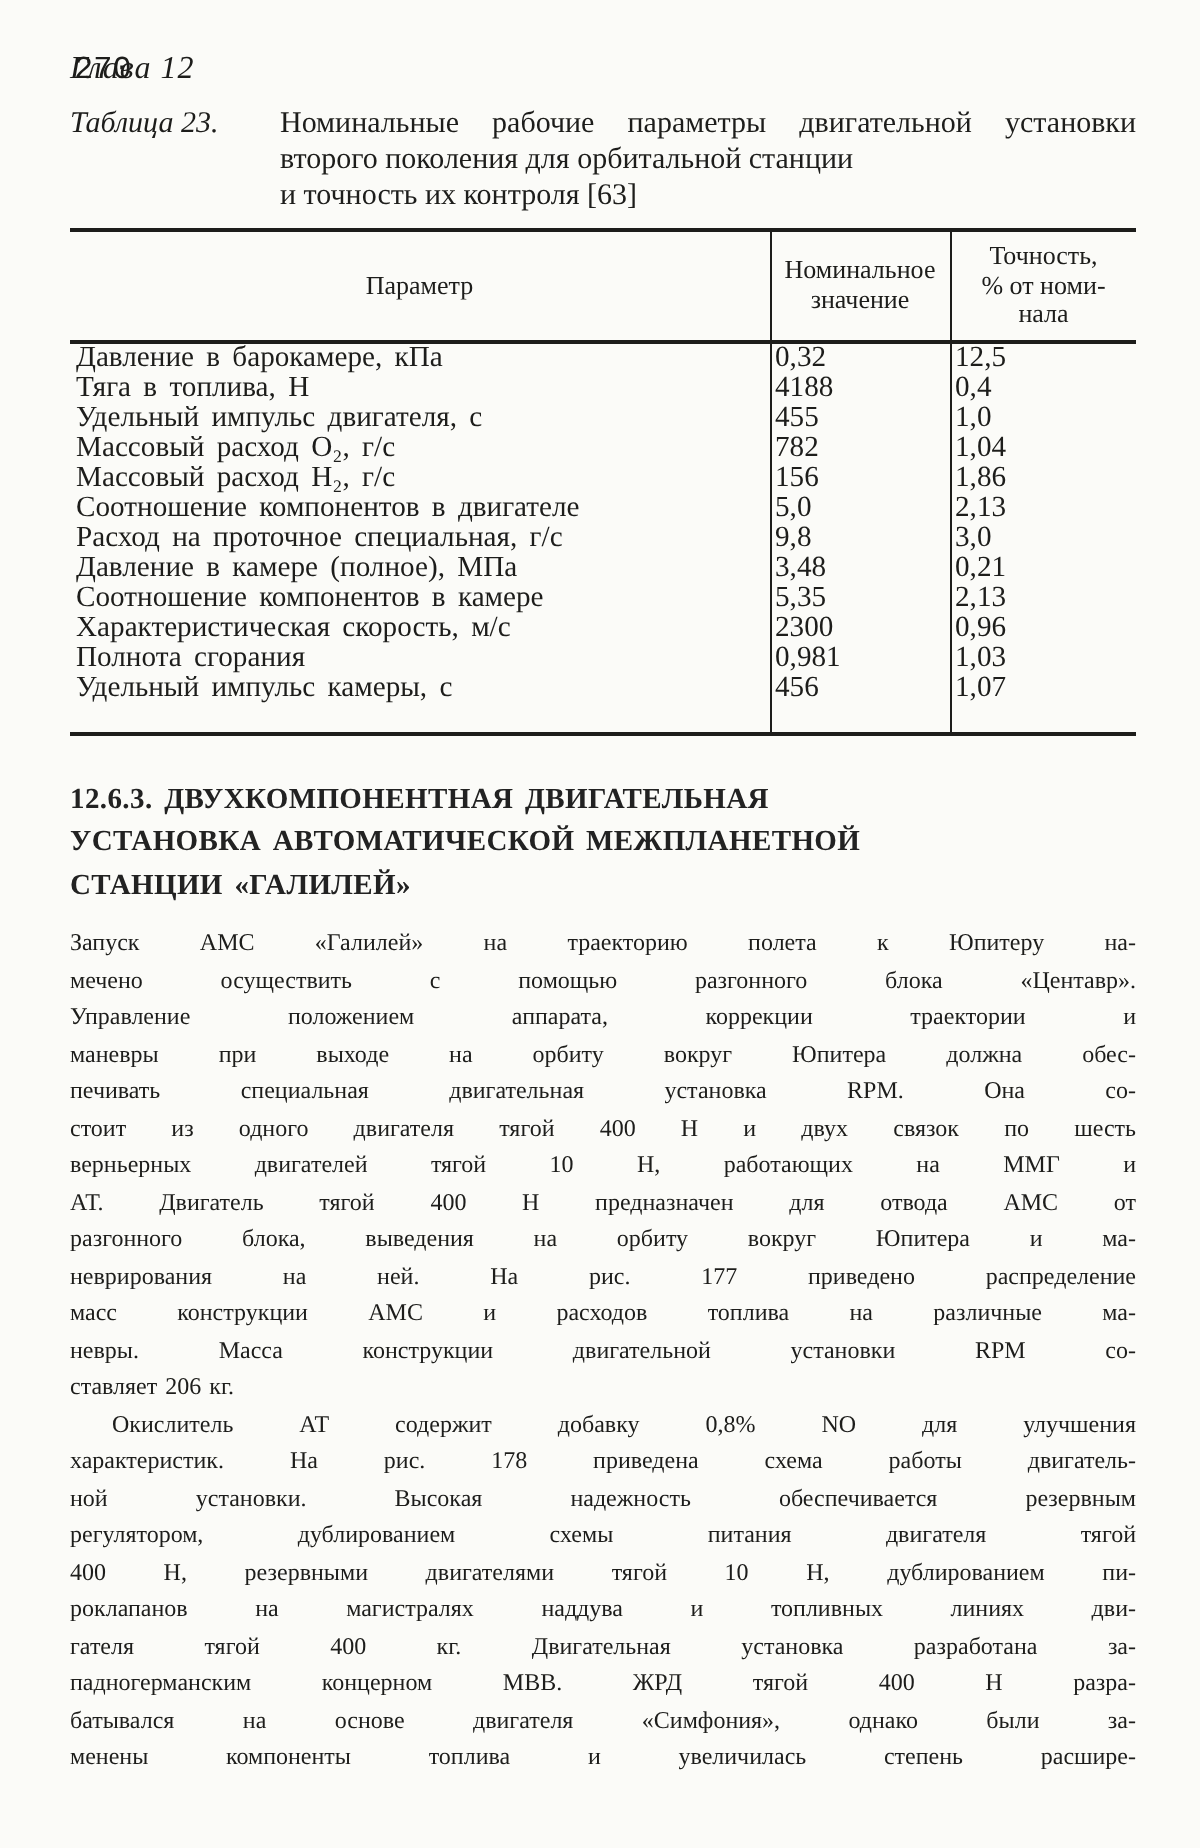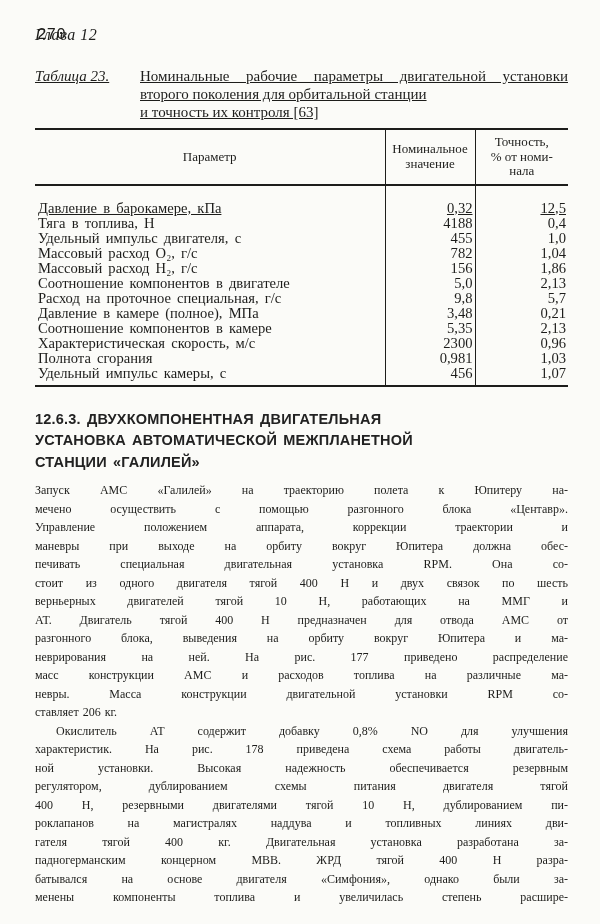--- a/index.html
+++ b/index.html
@@ -10,49 +10,49 @@
     font-family: "Liberation Serif", "DejaVu Serif", serif;
   }
   .page { padding: 26px 32px 0 35px; width: 600px; }
 
   
   .running-head { position: relative; height: 19px; font-size: 16px; }
   .page-number { position: absolute; left: 2px; top: 0; font-family: Liberation Mono, monospace; }
   .chapter-title { display: block; text-align: left; letter-spacing: 0.5px; font-style: italic; }
 
   
-  .caption { display: flex; margin-top: 22px; font-size: 15px; line-height: 18px; text-decoration: underline; }
+  .caption { display: flex; margin-top: 8px; font-size: 15px; line-height: 18px; }
   .caption-label { font-style: italic; width: 105px; flex-shrink: 0; }
   .caption-lines { flex: 1; }
   .cap-line.just { text-align: justify; text-align-last: justify; }
 
   
   table.params {
     margin-top: 7px; width: 533px; table-layout: fixed;
     border-collapse: collapse;
     border-top: 2.5px solid #1d1d1b;
     border-bottom: 2.5px solid #1d1d1b;
   }
   col.c1 { width: 350px; } col.c2 { width: 90px; } col.c3 { width: 93px; }
   thead th {
     font-weight: normal; font-size: 13px; line-height: 14.5px;
     text-align: center; vertical-align: middle;
     padding: 5px 2px; border-bottom: 2px solid #1d1d1b;
   }
   .vline { border-left: 1.5px solid #1d1d1b; }
   tbody td { font-size: 14.6px; line-height: 15px; padding: 0 2px; }
   tbody td.col-param { text-align: left; padding-left: 3px; word-spacing: 2.5px; }
-  tbody td.col-nominal, tbody td.col-precision { text-align: right; }
-  tbody tr:first-child td { padding-top: 15px; text-decoration: underline; }
-  tbody tr:last-child td { padding-bottom: 4px; }
+  tbody td.col-nominal, tbody td.col-precision { text-align: left; }
+  tbody tr:first-child td { padding-top: 0; }
+  tbody tr:last-child td { padding-bottom: 14px; }
 
   
   .section-heading {
     margin-top: 22px;
-    font-family: Liberation Sans, sans-serif;
+    font-family: Liberation Serif, serif;
     font-weight: 700; font-size: 14.5px; line-height: 21.5px;
     letter-spacing: 0.2px; word-spacing: 2px; color: #222;
   }
 
   
   .body-text { margin-top: 8px; font-size: 12px; line-height: 18.5px; width: 533px; }
   .text-line { text-align: justify; text-align-last: justify; word-spacing: 1px; }
   .text-line.plain { text-align: center; text-align-last: left; }
   .text-line.indent { text-indent: 21px; }
 </style>
@@ -122,21 +122,21 @@
           <td class="col-precision vline">1,86</td>
         </tr>
         <tr>
           <td class="col-param">Соотношение компонентов в двигателе</td>
           <td class="col-nominal vline">5,0</td>
           <td class="col-precision vline">2,13</td>
         </tr>
         <tr>
           <td class="col-param">Расход на проточное специальная, г/с</td>
           <td class="col-nominal vline">9,8</td>
-          <td class="col-precision vline">5,7</td>
+          <td class="col-precision vline">3,0</td>
         </tr>
         <tr>
           <td class="col-param">Давление в камере (полное), МПа</td>
           <td class="col-nominal vline">3,48</td>
           <td class="col-precision vline">0,21</td>
         </tr>
         <tr>
           <td class="col-param">Соотношение компонентов в камере</td>
           <td class="col-nominal vline">5,35</td>
           <td class="col-precision vline">2,13</td>

